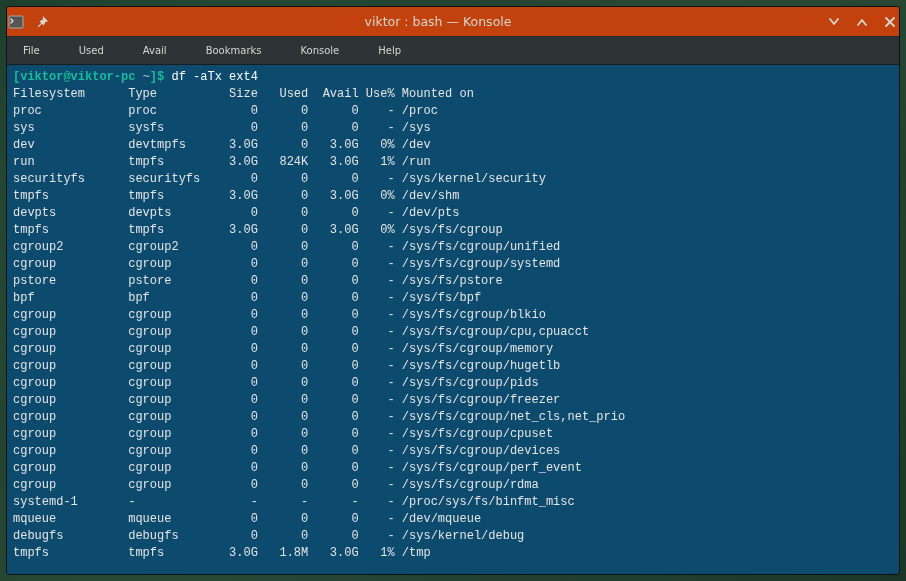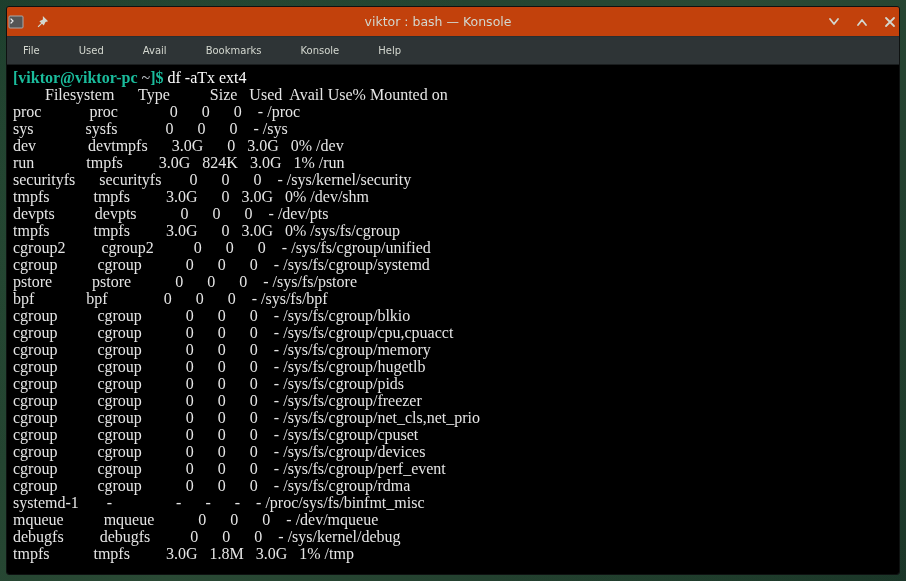--- a/index.html
+++ b/index.html
@@ -68,35 +68,35 @@
     color: #d3d7cf;
     font-size: 10px;
     border-bottom: 1px solid #1a1d1e;
   }
   .menu-item {
     padding: 4px 10px;
     cursor: pointer;
   }
   .terminal {
     flex: 1;
-    background: #000000;
+    background: #0c4a6e;
     color: #e5e5e5;
-    font-family: Liberation Serif, serif;
-    font-size: 16px;
+    font-family: Liberation Mono, monospace;
+    font-size: 12px;
     line-height: 17px;
     padding: 4px 6px 4px 6px;
     white-space: pre;
     overflow: hidden;
   }
   .prompt-bracket { color: #1abc9c; font-weight: bold; }
   .prompt-user    { color: #1abc9c; font-weight: bold; }
   .prompt-tilde   { color: #bdc3c7; }
   .prompt-dollar  { color: #1abc9c; font-weight: bold;}
   .cmd { color: #ffffff; }
-  .hdr { color: #e5e5e5; margin-left: 32px; }
+  .hdr { color: #e5e5e5; }
 </style>
 </head>
 <body>
 
 <div class="window">
 
   <div class="titlebar">
     <div class="titlebar-left">
       <span class="title-icon">
         <svg width="16" height="16" viewBox="0 0 16 16">

